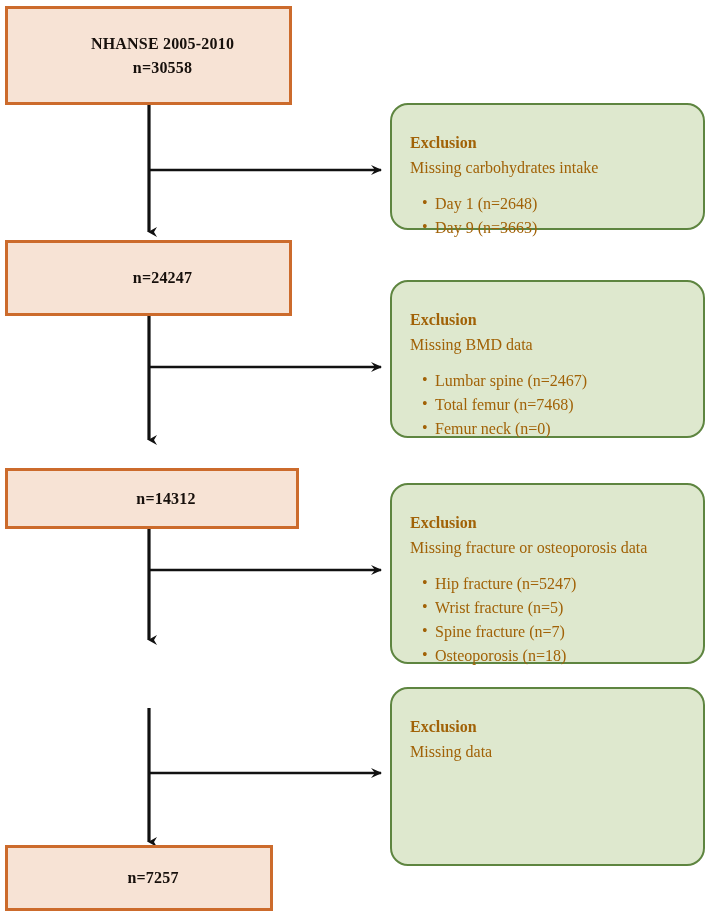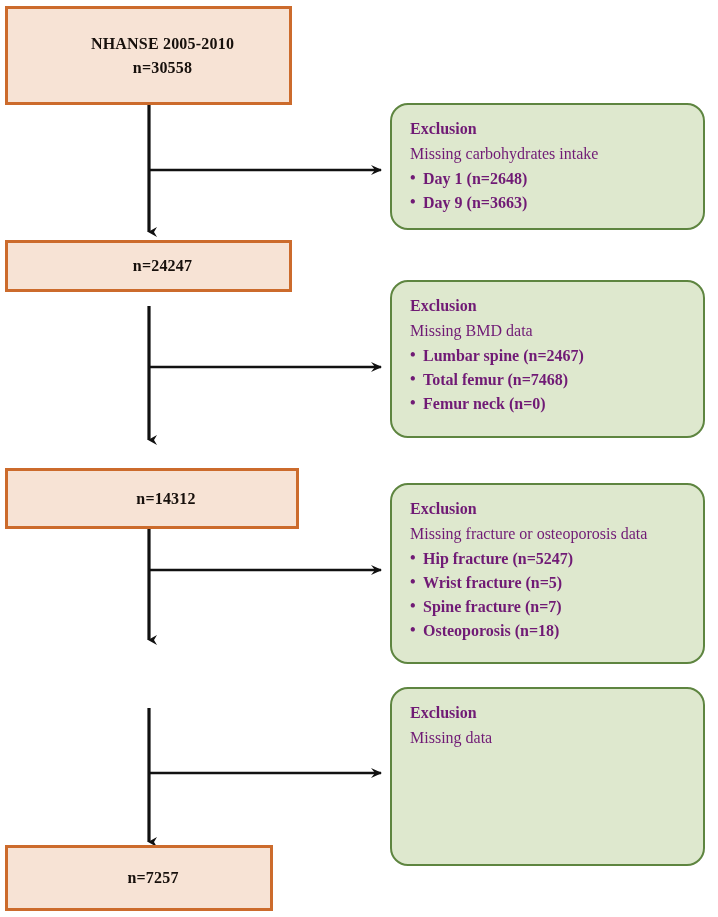--- a/index.html
+++ b/index.html
@@ -37,39 +37,38 @@
     line-height: 1.45;
   }
 
   
   .exclusion-box {
     position: absolute;
     box-sizing: border-box;
     background: #DEE8CE;
     border: 2px solid #5E8540;
     border-radius: 18px;
-    padding: 12px 14px 10px 18px;
-    color: #701a75;
+    padding: 26px 14px 10px 18px;
+    color: #a16207;
   }
   .exclusion-title {
     font-weight: bold;
     font-size: 16px;
     line-height: 1.5;
     margin: 0 0 1px 0;
   }
   .exclusion-sub {
     font-size: 16px;
     line-height: 1.5;
     margin: 0 0 1px 0;
   }
   .exclusion-list {
     list-style: none;
-    margin: 0;
+    margin: 12px;
     padding: 0;
-    font-weight: bold;
   }
   .exclusion-list li {
     font-size: 16px;
     line-height: 1.5;
     position: relative;
     padding-left: 13px;
     white-space: nowrap;
   }
   .exclusion-list li::before {
     content: "\2022";
@@ -114,21 +113,21 @@
 
     <line x1="149" y1="708" x2="149" y2="842" stroke="#111111" stroke-width="3.2" marker-end="url(#arrowDown)"></line>
     <line x1="149" y1="773" x2="381" y2="773" stroke="#111111" stroke-width="2.4" marker-end="url(#arrowRight)"></line>
   </svg>
 
   <div class="cohort-box" style="left:5px; top:6px; width:287px; height:99px;">
     <div class="cohort-line">NHANSE 2005-2010</div>
     <div class="cohort-line">n=30558</div>
   </div>
 
-  <div class="cohort-box" style="left:5px; top:240px; width:287px; height:52px;">
+  <div class="cohort-box" style="left:5px; top:240px; width:287px; height:76px;">
     <div class="cohort-line">n=24247</div>
   </div>
 
   <div class="cohort-box" style="left:5px; top:468px; width:294px; height:61px;">
     <div class="cohort-line">n=14312</div>
   </div>
 
 
   <div class="cohort-box" style="left:5px; top:845px; width:268px; height:66px;">
     <div class="cohort-line">n=7257</div>

